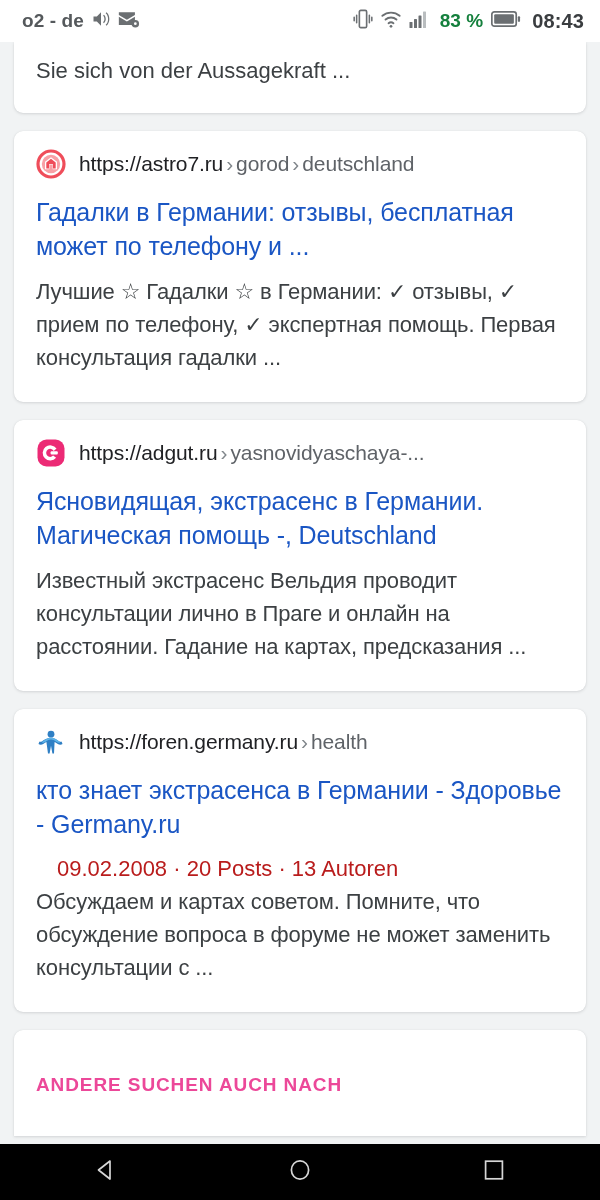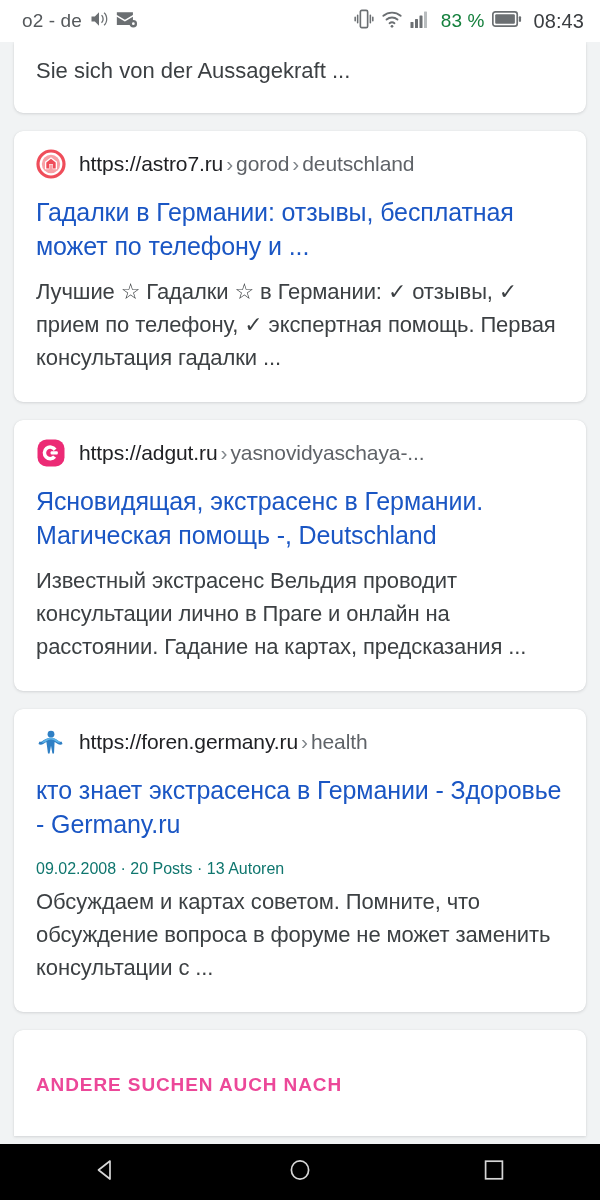--- a/index.html
+++ b/index.html
@@ -20,20 +20,21 @@
   .status-bar {
     height: 42px;
     background: #ffffff;
     display: flex;
     align-items: center;
     justify-content: space-between;
     padding: 0 16px 0 22px;
     color: #55595c;
     font-size: 19px;
     letter-spacing: 0.1px;
+    font-weight: bold;
   }
   .status-left {
     display: flex;
     align-items: center;
     gap: 7px;
   }
   .carrier { font-size: 19px; color: #55595c; white-space: nowrap; }
   .status-right {
     display: flex;
     align-items: center;
@@ -114,24 +115,25 @@
 
   .result-title {
     color: #1a56c4;
     font-size: 25px;
     line-height: 34px;
     letter-spacing: -0.1px;
     margin-bottom: 12px;
   }
 
   .result-meta {
-    color: #0f766e;
-    font-size: 16px;
+    color: #b91c1c;
+    font-size: 22px;
     line-height: 31px;
     margin-bottom: 1px;
+    margin-left: 21px;
   }
 
   .result-desc {
     color: #3c4043;
     font-size: 22px;
     line-height: 33px;
     letter-spacing: -0.1px;
   }
 
   .partial-line {

